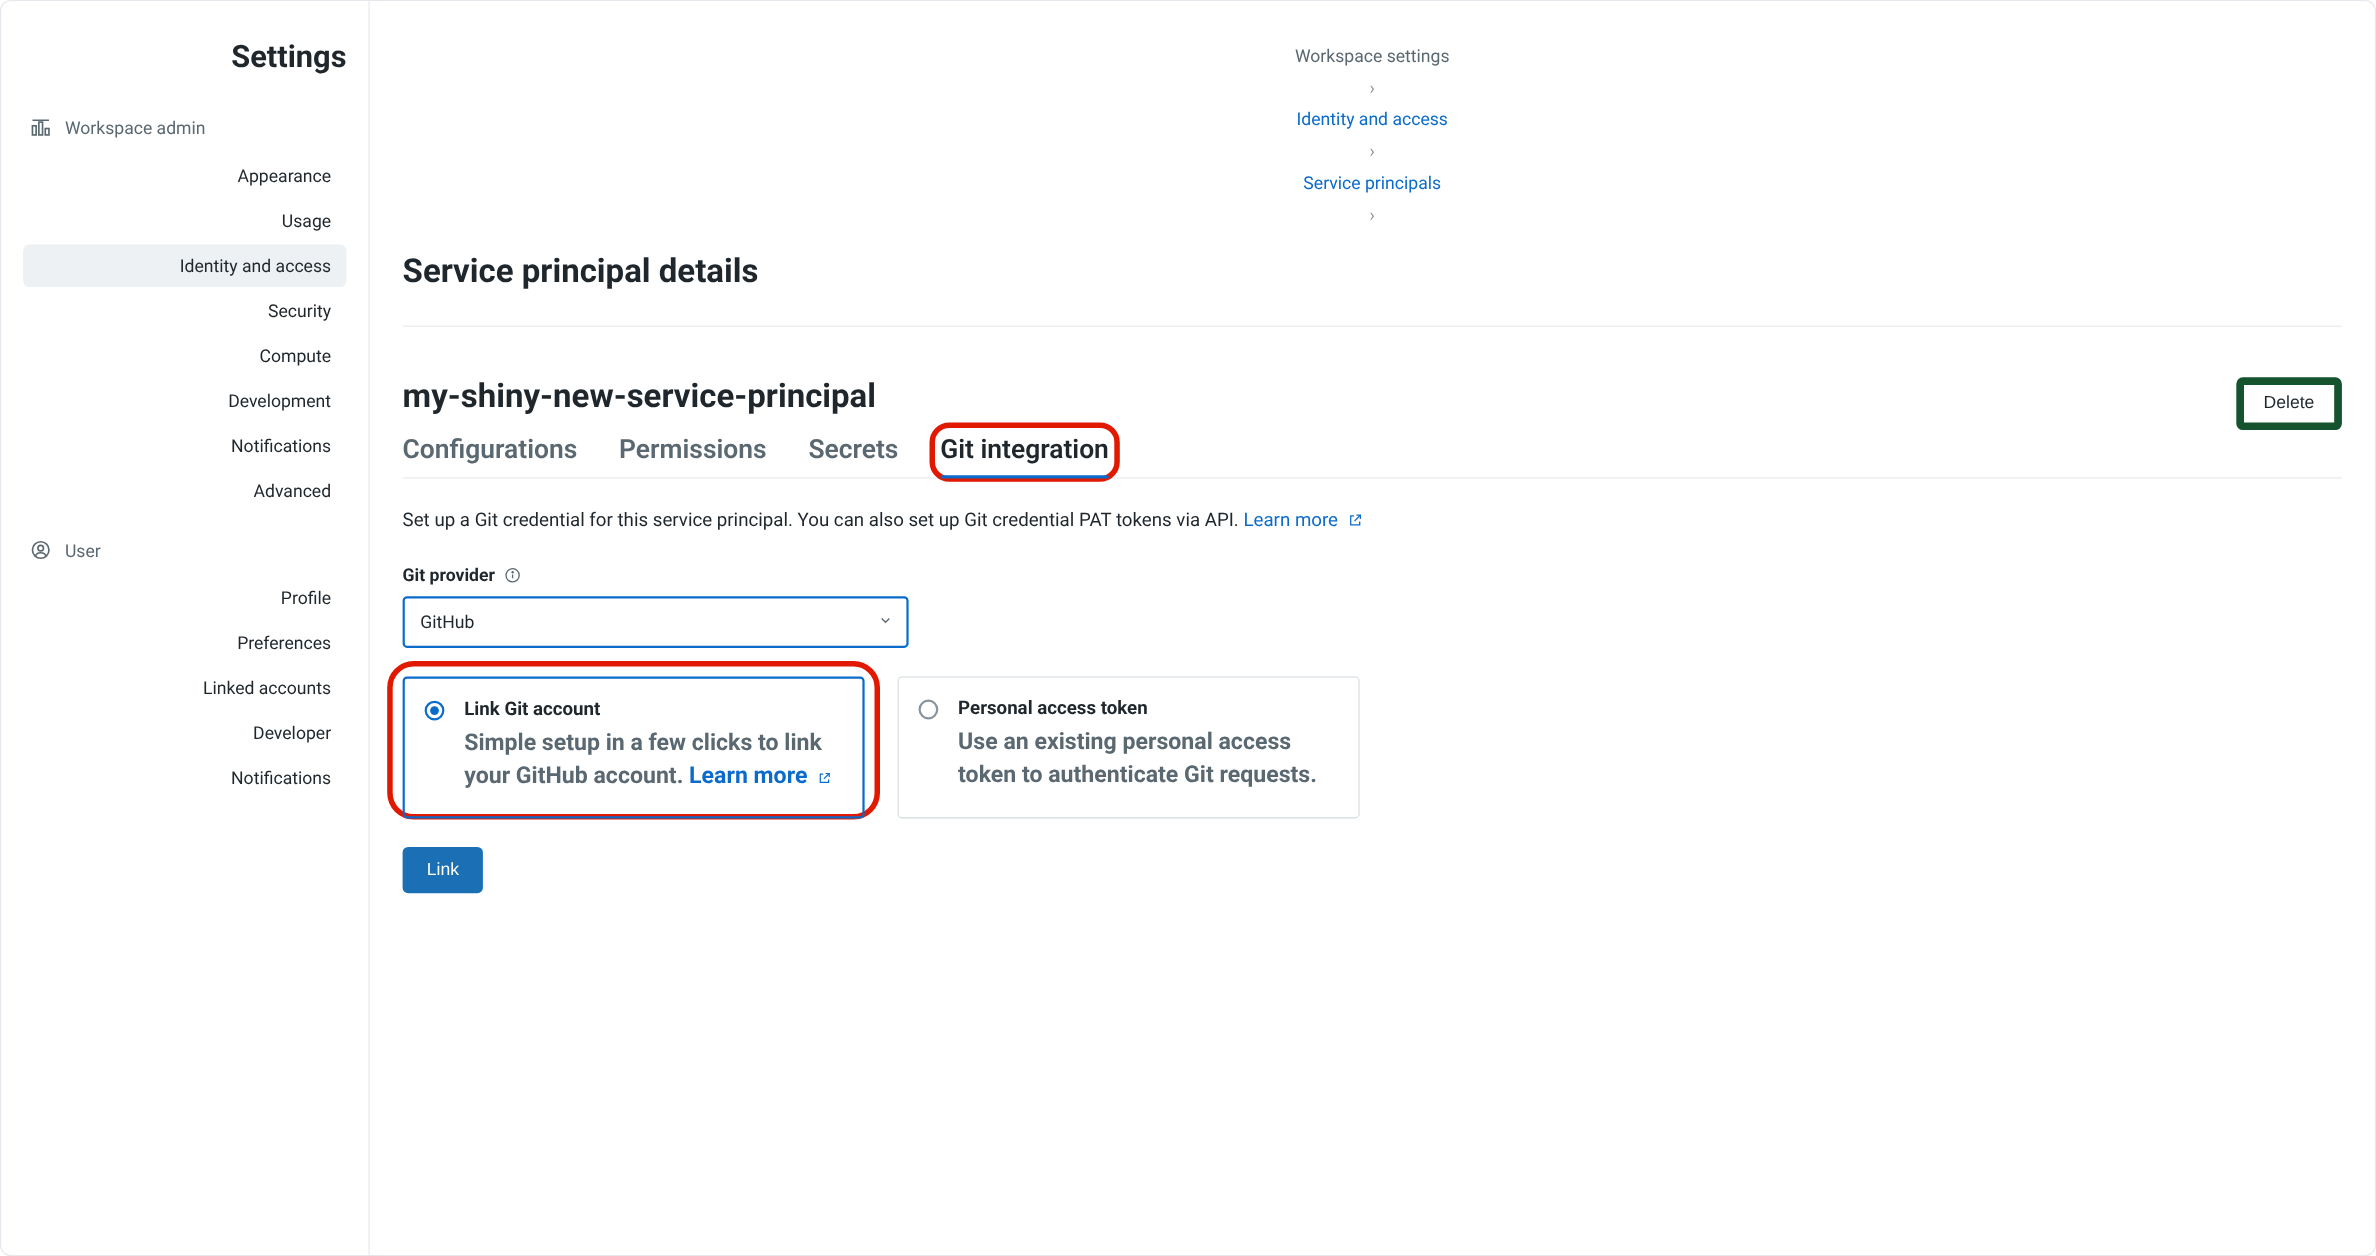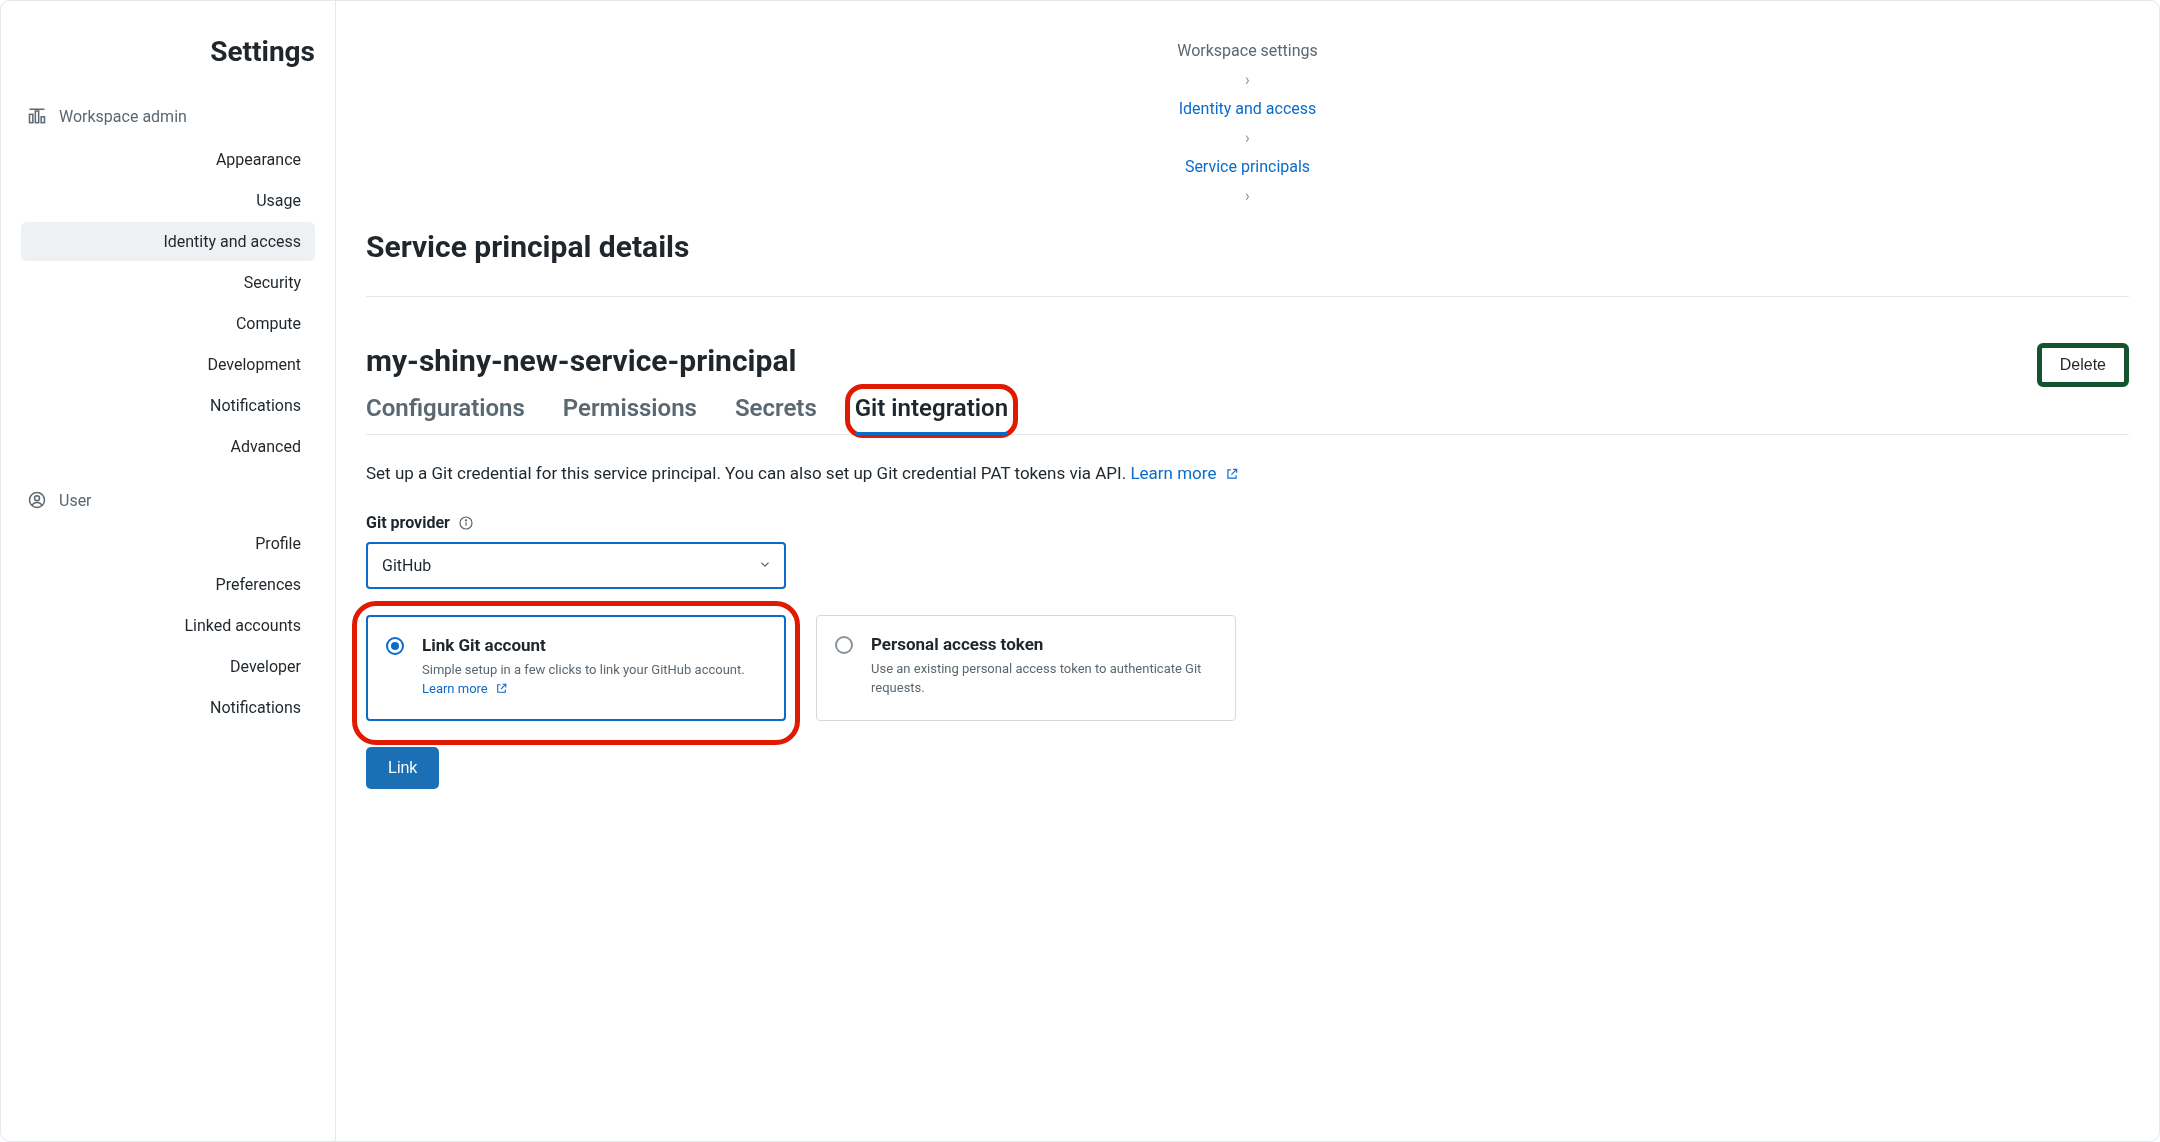--- a/index.html
+++ b/index.html
@@ -86,21 +86,21 @@
     display: flex;
     justify-content: space-between;
     align-items: flex-start;
   }
   .entity-name {
     font-size: 30px;
     font-weight: 700;
     margin-bottom: 16px;
   }
   .delete-btn {
-    border: 5px solid #14532d;
+    border: 7px solid #14532d;
     background: #fff;
     padding: 8px 18px;
     border-radius: 6px;
     font-size: 16px;
     cursor: pointer;
     color: #1f272d;
   }
   .tabs {
     display: flex;
     gap: 38px;
@@ -149,21 +149,21 @@
     align-items: center;
     gap: 8px;
     margin-bottom: 10px;
   }
   .info-icon {
     width: 16px; height: 16px; display:inline-flex; align-items:center; justify-content:center;
     color: #5a6872;
   }
   .select-wrap {
     position: relative;
-    width: 420px;
+    width: 460px;
     margin-bottom: 26px;
   }
   .select {
     width: 100%;
     border: 2px solid #0b6bcb;
     border-radius: 4px;
     padding: 12px 40px 12px 14px;
     font-size: 16px;
     background: #fff;
     appearance: none;
@@ -210,23 +210,24 @@
     left: 3px; top: 3px; width: 8px; height: 8px;
     background: #0b6bcb;
     border-radius: 50%;
   }
   .radio-title {
     font-size: 17px;
     font-weight: 700;
     margin-bottom: 6px;
   }
   .radio-desc {
-    font-size: 13px;
+    font-size: 21px;
     color: #5a6872;
     line-height: 1.45;
+    font-weight: bold;
   }
   .highlight-card {
     left: -14px; top: -14px;
     width: 448px; height: 144px;
     border-radius: 24px;
   }
   .primary-btn {
     background: #1b6fb5;
     color: #fff;
     border: none;

